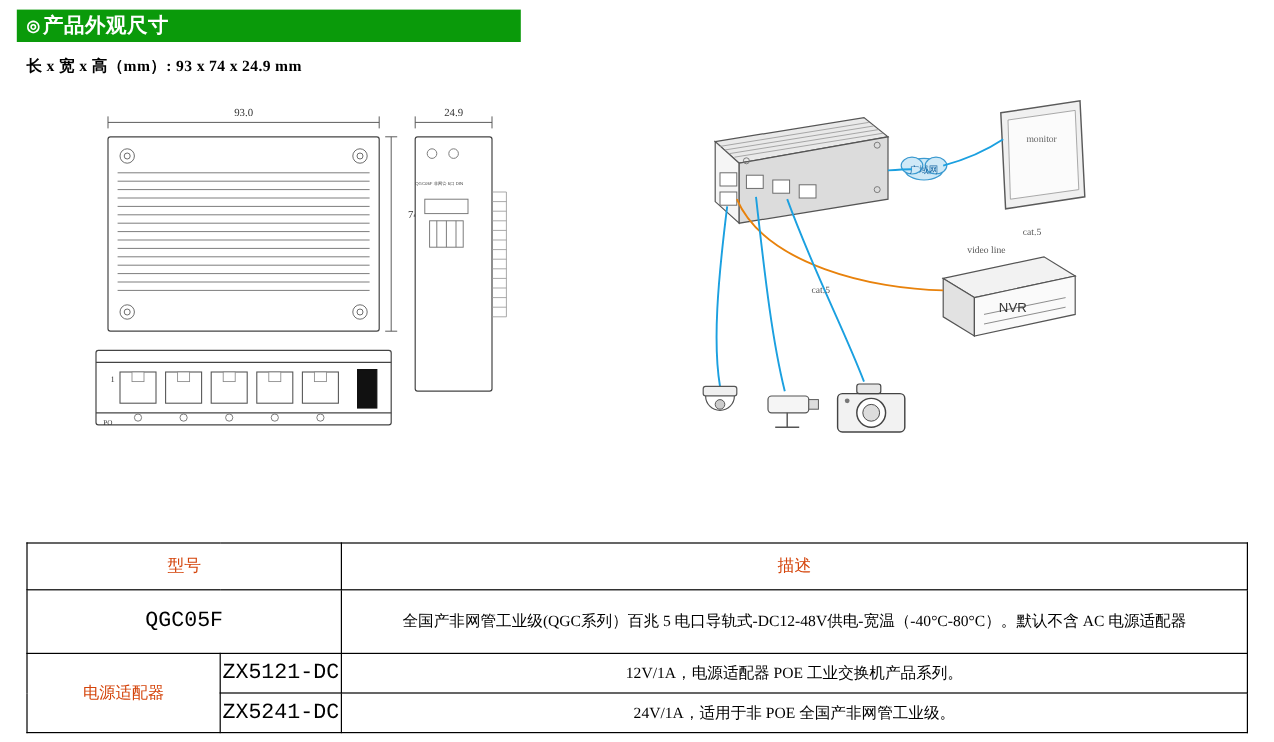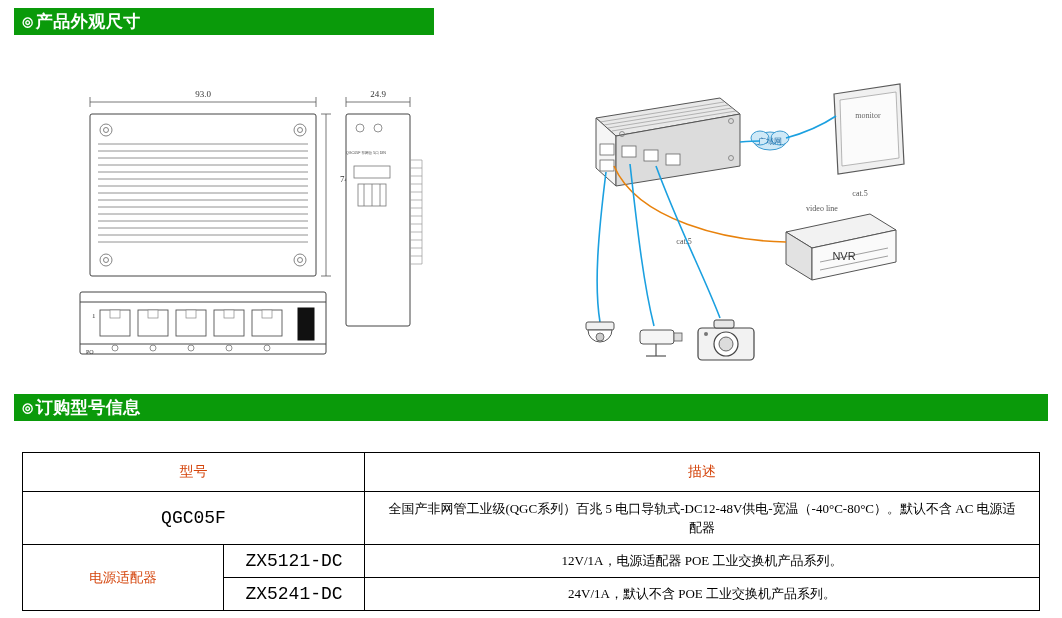--- a/index.html
+++ b/index.html
@@ -75,21 +75,21 @@
   table.order {
     position: absolute;
     left: 22px;
     top: 452px;
     width: 1018px;
     border-collapse: collapse;
     font-size: 12.5px;
   }
   table.order td, table.order th {
     border: 1px solid #000000;
-    padding: 6px 20px;
+    padding: 6px 0;
     vertical-align: middle;
     font-weight: normal;
     margin-top: 20px;
   }
   th.th-cell {
     text-align: center;
     color: #d4440b;
     font-weight: bold;
     font-size: 14px;
     font-family: "Liberation Serif", serif;
@@ -123,20 +123,21 @@
 </head>
 <body>
 
 <div class="page">
 
   <div class="bar" id="bar-dim">
     <span class="mark">◎</span><span>产品外观尺寸</span>
   </div>
 
 
+  <div class="dim-text">长 x 宽 x 高（mm）: 93 x 74 x 24.9 mm</div>
 
   <div class="draw-area">
     <svg width="420" height="310" viewBox="0 0 420 310">
       <g stroke="#555" fill="none" stroke-width="0.8">
 
         <line x1="76" y1="38" x2="302" y2="38"></line>
         <line x1="76" y1="33" x2="76" y2="43"></line>
         <line x1="302" y1="33" x2="302" y2="43"></line>
 
         <line x1="332" y1="38" x2="396" y2="38"></line>
@@ -332,41 +333,38 @@
       <g>
         <rect x="250" y="282" width="56" height="32" rx="4" fill="#f2f2f2" stroke="#444" stroke-width="1.2"></rect>
         <rect x="266" y="274" width="20" height="8" rx="2" fill="#e6e6e6" stroke="#444" stroke-width="1"></rect>
         <circle cx="278" cy="298" r="12" fill="#ffffff" stroke="#444" stroke-width="1.2"></circle>
         <circle cx="278" cy="298" r="7" fill="#dcdcdc" stroke="#444" stroke-width="0.8"></circle>
         <circle cx="258" cy="288" r="2" fill="#777"></circle>
       </g>
     </svg>
   </div>
 
-  <div class="bar" id="bar-order">
-    <span class="mark">◎</span><span>订购型号信息</span>
-  </div>
 
   <table class="order">
     <thead>
       <tr>
         <th class="th-cell" colspan="2">型号</th>
         <th class="th-cell">描述</th>
       </tr>
     </thead>
     <tbody>
       <tr>
         <td class="model" colspan="2">QGC05F</td>
         <td class="desc desc-tall">全国产非网管工业级(QGC系列）百兆 5 电口导轨式-DC12-48V供电-宽温（-40°C-80°C）。默认不含 AC 电源适配器</td>
       </tr>
       <tr>
         <td class="adapter-label col-a" rowspan="2">电源适配器</td>
         <td class="model col-b">ZX5121-DC</td>
         <td class="desc">12V/1A，电源适配器 POE 工业交换机产品系列。</td>
       </tr>
       <tr>
         <td class="model col-b">ZX5241-DC</td>
-        <td class="desc">24V/1A，默认不含 POE 工业交换机产品系列。</td>
+        <td class="desc">24V/1A，适用于非 POE 全国产非网管工业级。</td>
       </tr>
     </tbody>
   </table>
 
 </div>
 
 </body></html>

